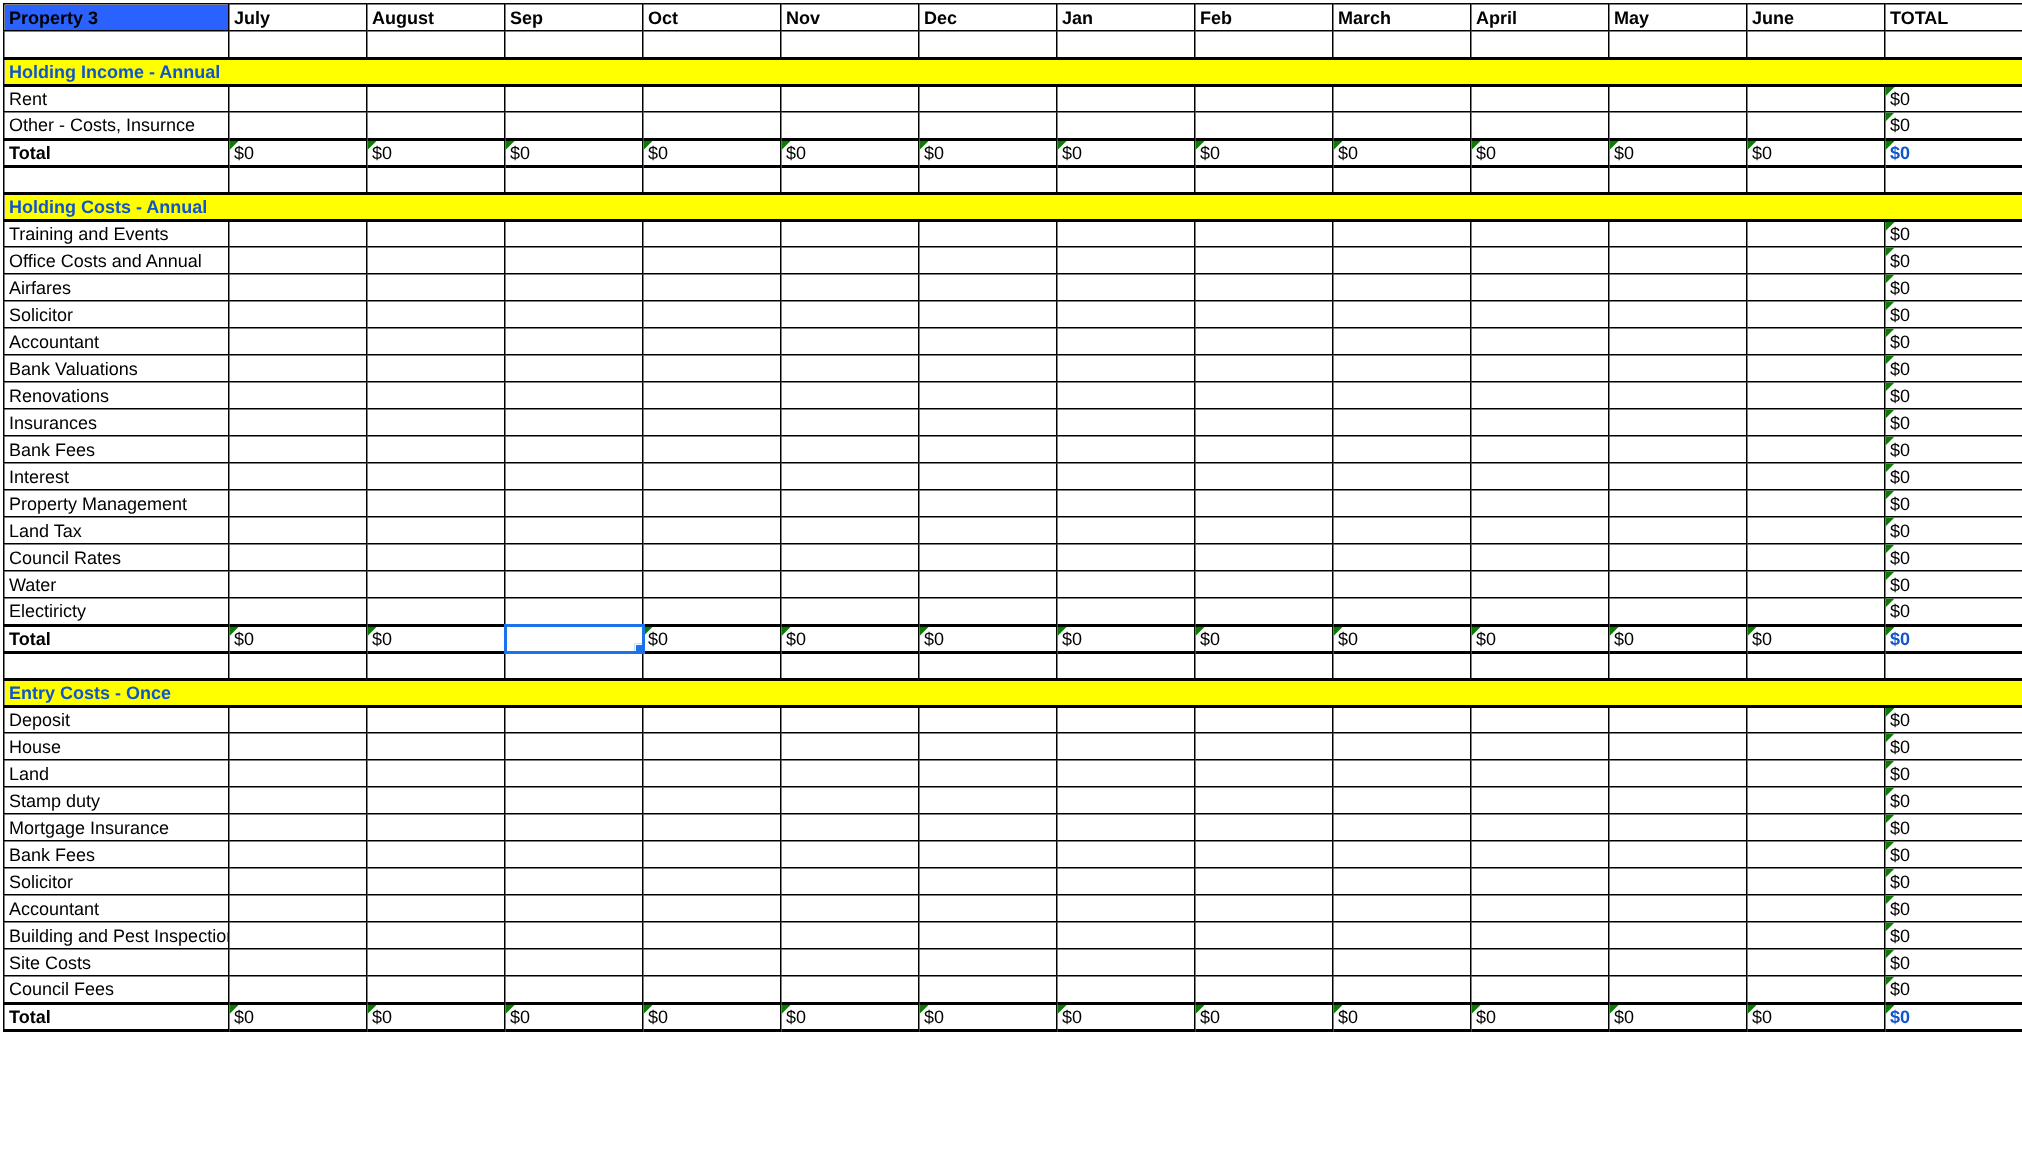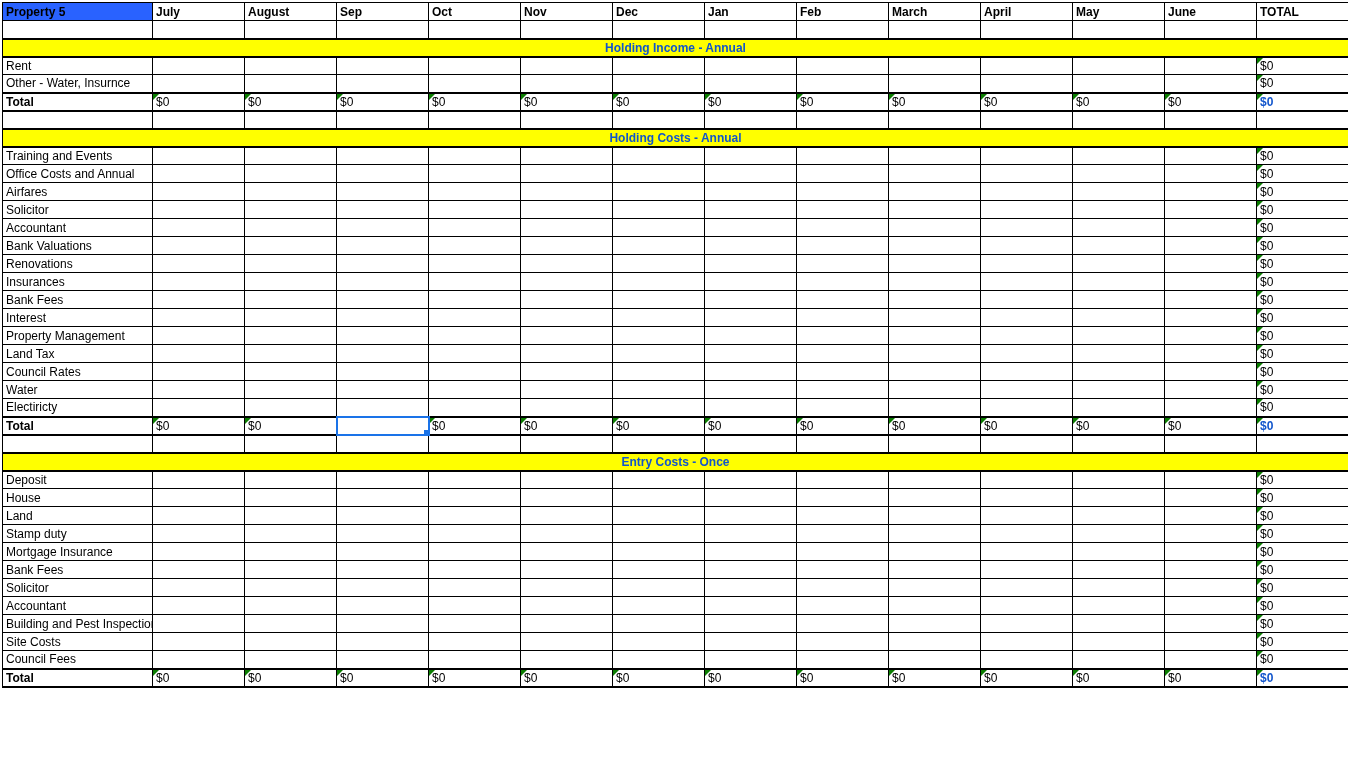--- a/index.html
+++ b/index.html
@@ -32,21 +32,21 @@
   .col-total { width: 92px; }
   .header-prop {
     background: #2962FF;
     color: #000;
     font-weight: bold;
   }
   .header-month { font-weight: bold; }
   .header-total { font-weight: bold; }
   .section-title {
     background: #FFFF00;
-    text-align: center;
+    text-align: left;
     color: #1155CC;
     font-weight: bold;
     border-top: 2px solid #000;
     border-bottom: 2px solid #000;
   }
   .bold { font-weight: bold; }
   .blue-bold { font-weight: bold; color: #1155CC; }
   .total-row td {
     border-top: 2px solid #000;
     border-bottom: 2px solid #000;
@@ -100,21 +100,21 @@
       <col class="col-month">
       <col class="col-month">
     <col class="col-month">
       <col class="col-month">
       <col class="col-month">
       <col class="col-month">
     <col class="col-total">
   </colgroup>
   <tbody id="tbody">
       <tr>
-        <td class="header-prop">Property 5</td>
+        <td class="header-prop">Property 3</td>
         <td class="header-month">July</td>
         <td class="header-month">August</td>
         <td class="header-month">Sep</td>
         <td class="header-month">Oct</td>
         <td class="header-month">Nov</td>
         <td class="header-month">Dec</td>
         <td class="header-month">Jan</td>
         <td class="header-month">Feb</td>
         <td class="header-month">March</td>
         <td class="header-month">April</td>
@@ -151,21 +151,21 @@
         <td></td>
         <td></td>
         <td></td>
         <td></td>
         <td></td>
         <td></td>
         <td></td>
         <td class="marker">$0</td>
       </tr>
       <tr>
-        <td>Other - Water, Insurnce</td>
+        <td>Other - Costs, Insurnce</td>
         <td></td>
         <td></td>
         <td></td>
         <td></td>
         <td></td>
         <td></td>
         <td></td>
         <td></td>
         <td></td>
         <td></td>

